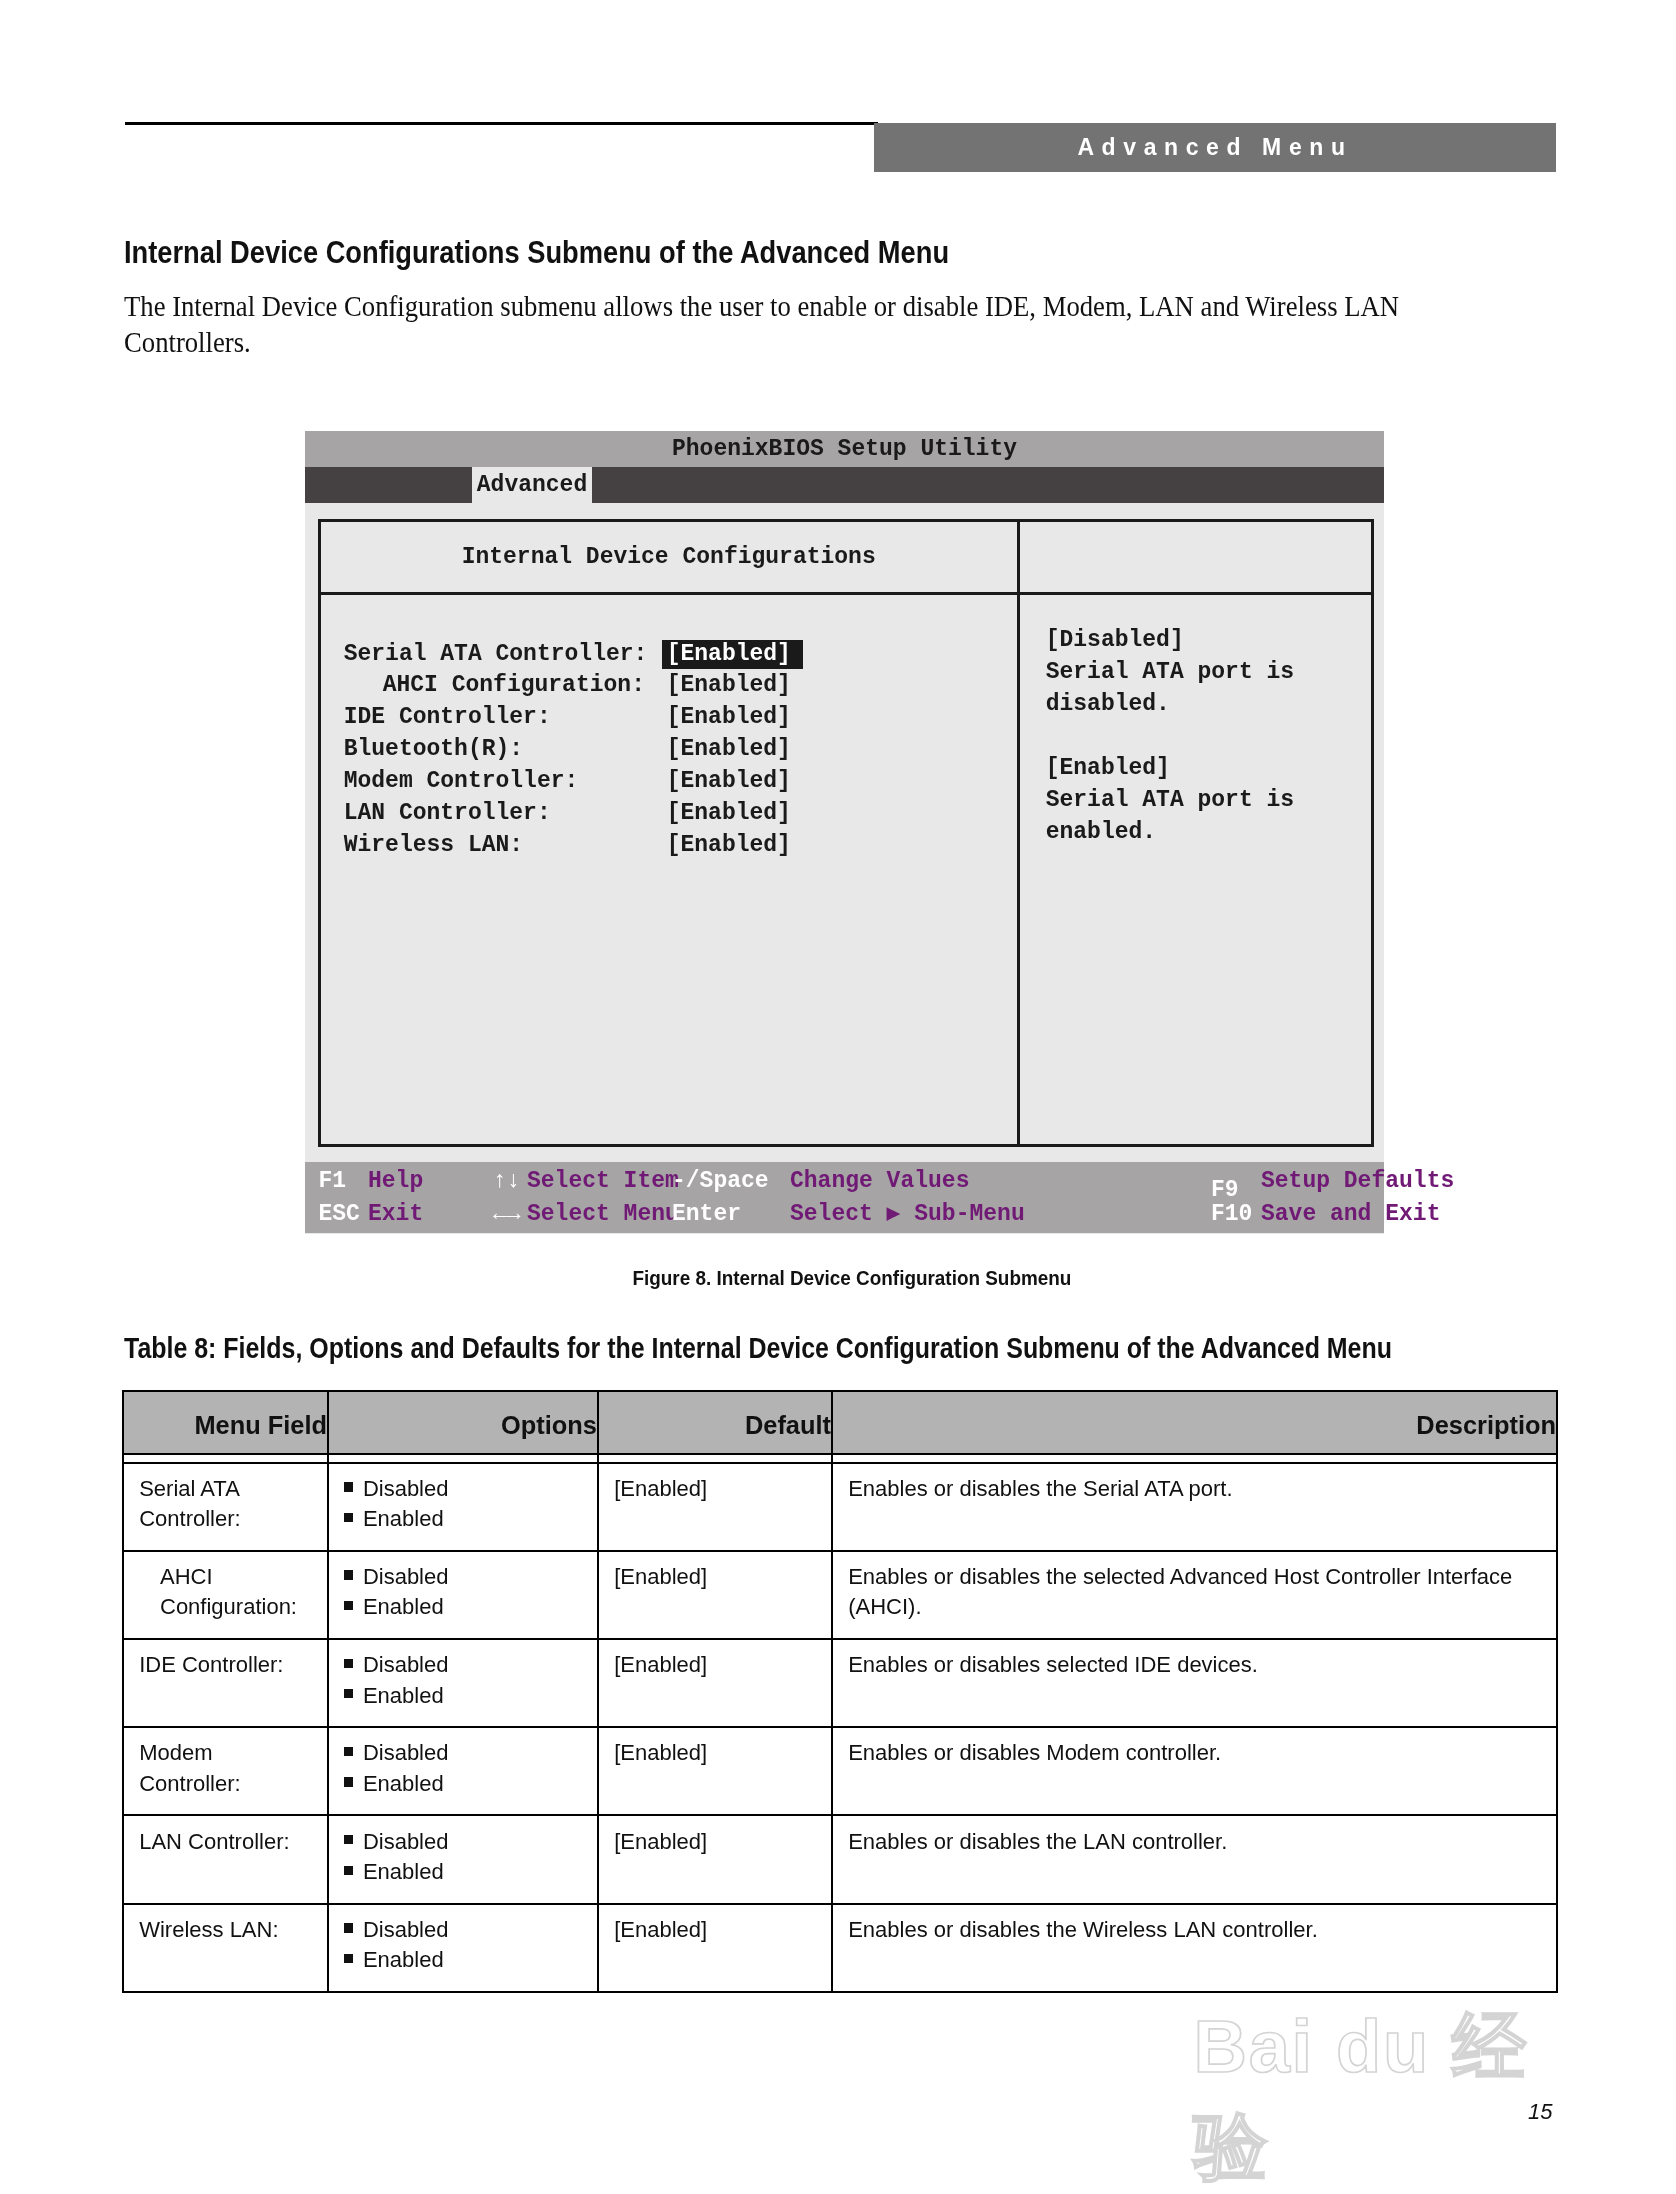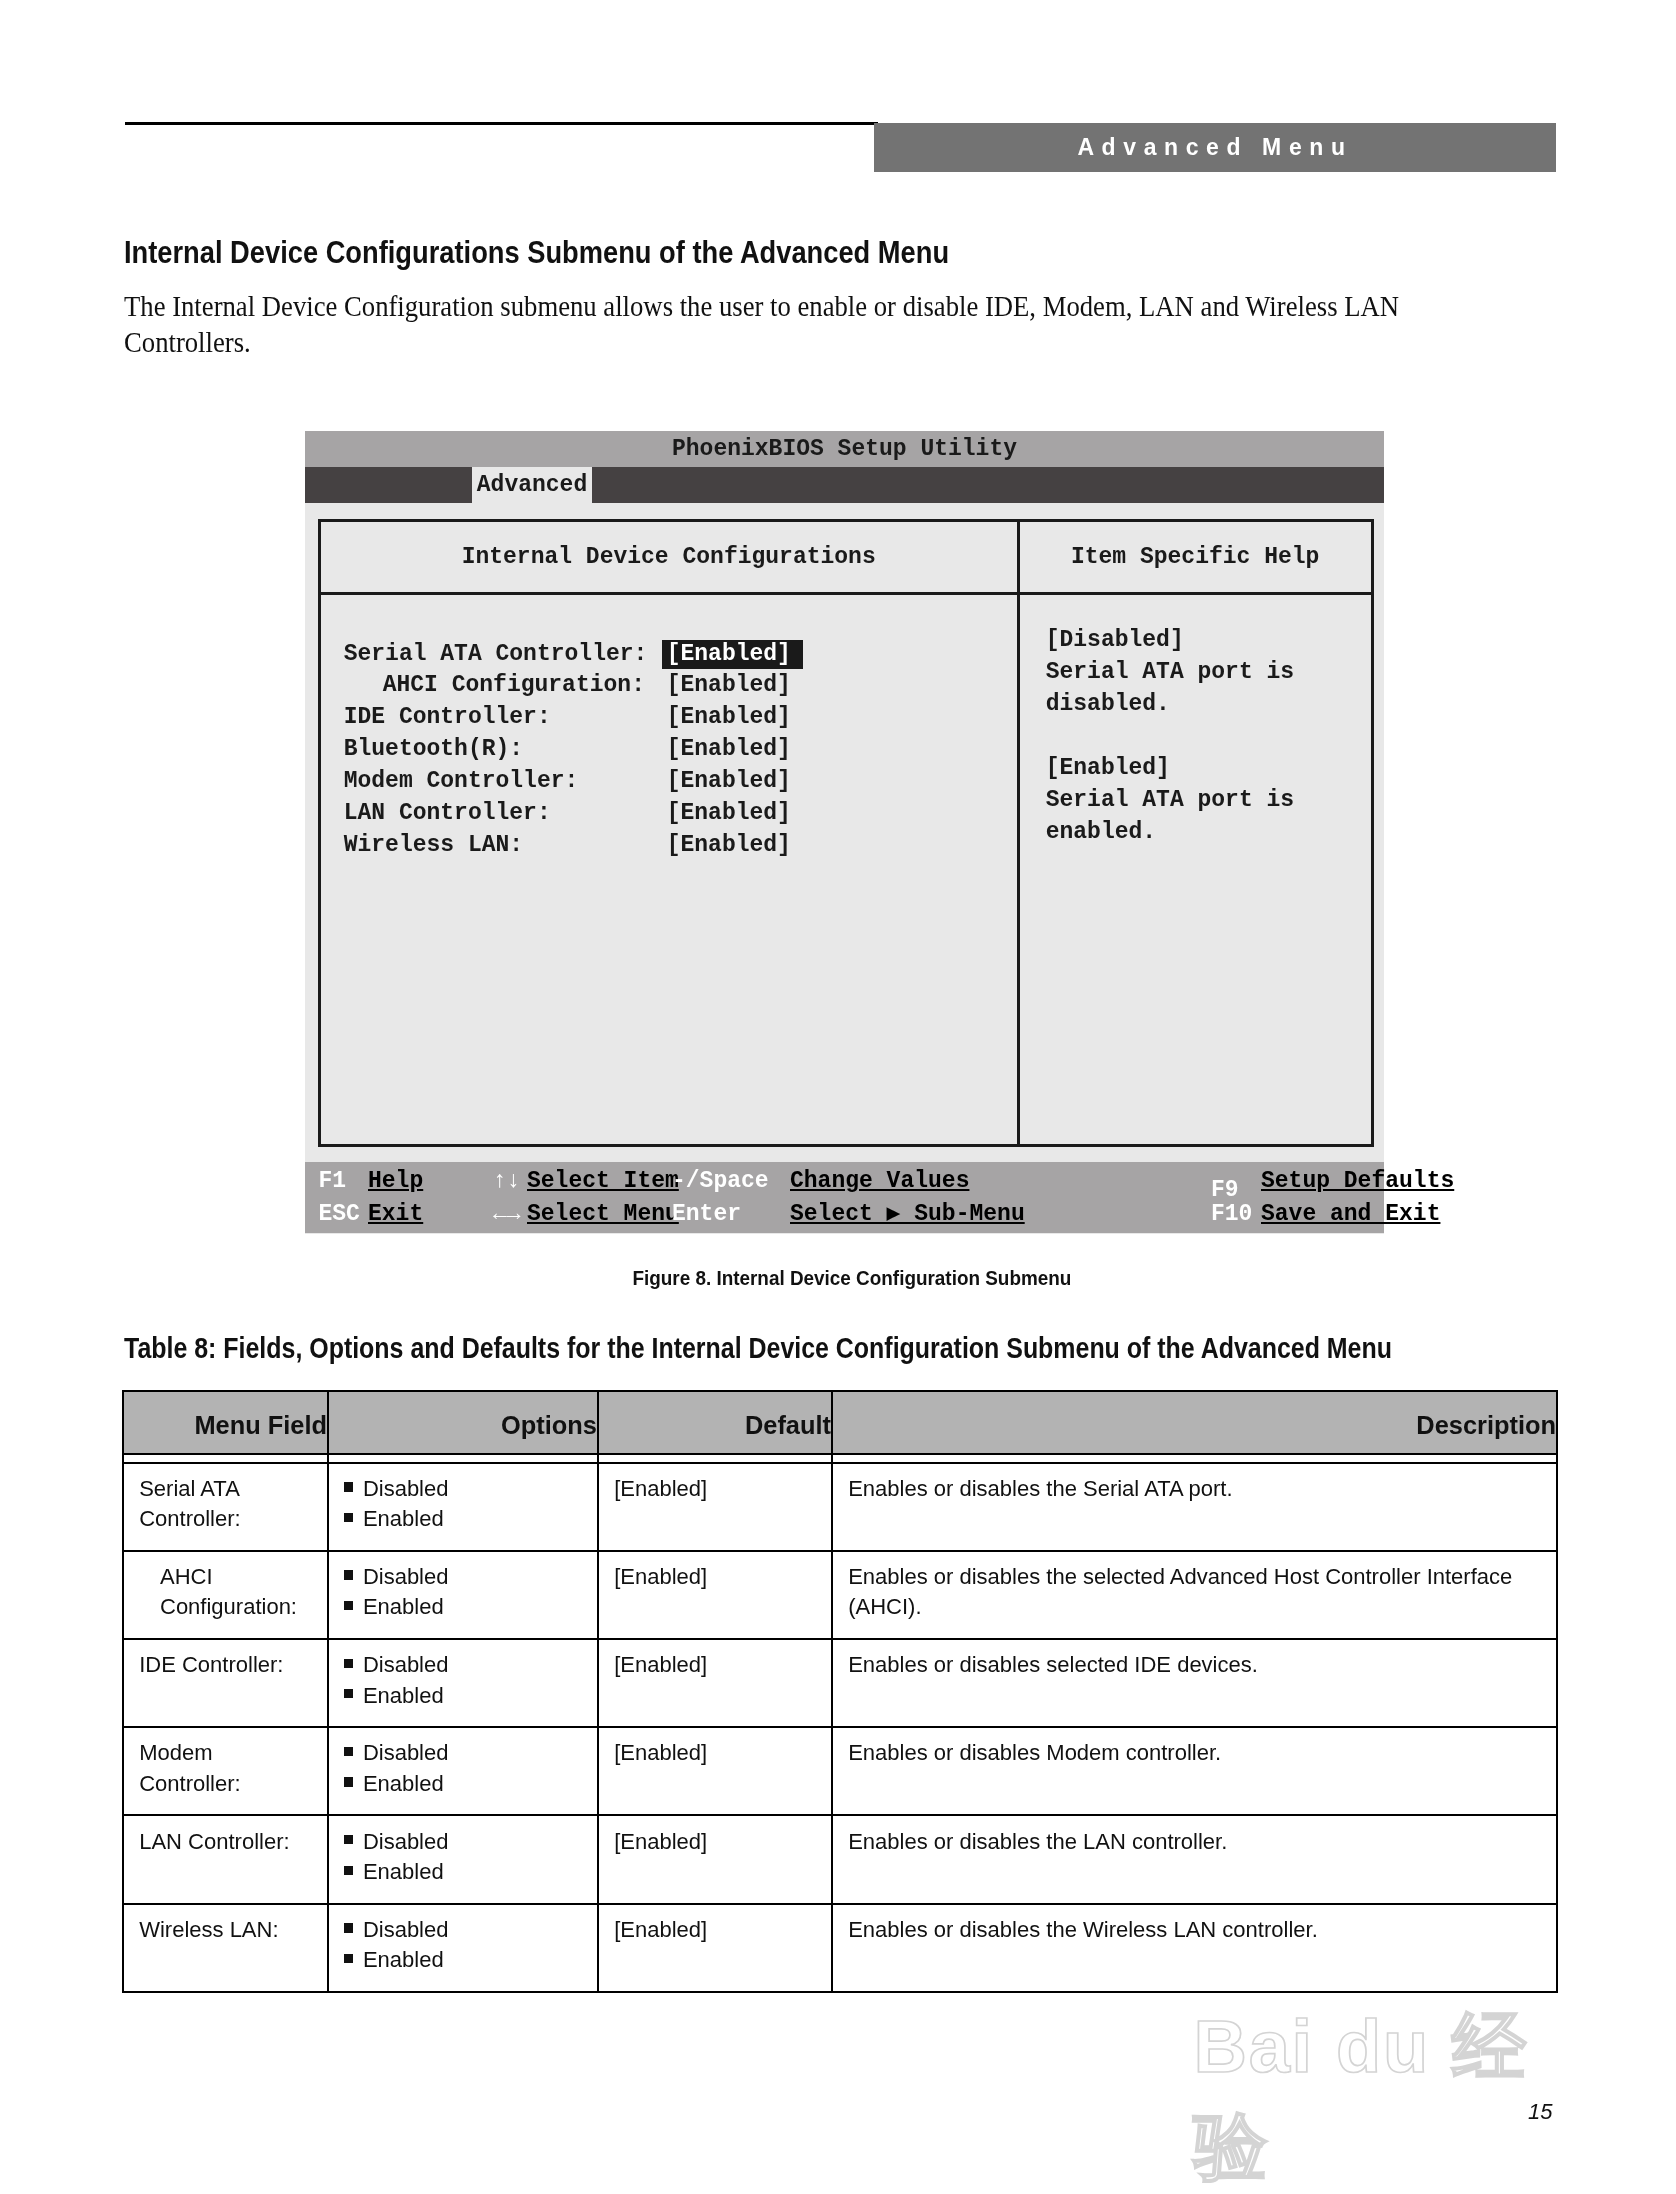--- a/index.html
+++ b/index.html
@@ -33,21 +33,21 @@
   .bios-row { position:absolute; left:23px; height:29px; font-size:23px; font-weight:bold; color:#1a1a1a; white-space:pre; line-height:29px; }
   .bios-label { position:absolute; left:0; top:0; }
   .bios-value { position:absolute; left:323px; top:0; padding:0 5.1px; margin-left:-5.1px; }
   .bios-value.selected { background:#1a1a1a; color:#fff; padding:0 12px 0 5.1px; }
   .bios-row.indent .bios-label { left:39px; }
 
   #bios-help { position:absolute; left:725px; top:102px; font-size:23px; font-weight:bold; color:#1a1a1a; line-height:32px; white-space:pre; }
 
   #bios-footer { position:absolute; left:0; top:731px; width:100%; height:71px; background:#a6a4a5; font-size:23px; font-weight:bold; }
   .fkey { position:absolute; color:#fff; white-space:pre; line-height:32px; }
-  .fdesc { position:absolute; color:#000000; white-space:pre; line-height:32px;text-decoration:underline; }
+  .fdesc { position:absolute; color:#701a75; white-space:pre; line-height:32px; }
 
   #figure-caption { position:absolute; left:0; width:1676px; top:1266px; text-align:center; font-size:21px; font-weight:bold; color:#111;padding-left:14px; }
   #figure-caption span { display:inline-block; transform:scaleX(0.9); }
 
   #table-title { position:absolute; left:124px; top:1332px; font-size:29px; font-weight:bold; color:#111; white-space:nowrap; transform:scaleX(0.86); transform-origin:left; }
 
   
   #spec-table { position:absolute; left:122px; top:1390px; width:1434px; border-collapse:collapse; table-layout:fixed; }
   #spec-table th, #spec-table td { border:2.1px solid #000; vertical-align:top; text-align:left; color:#111; }
   #spec-table th { background:#b3b3b3; height:54px; font-size:25.4px; font-weight:bold; padding:6.8px 0 0 17px; vertical-align:middle;text-align:right; }
@@ -80,21 +80,20 @@
     </div>
   </div>
   <div id="bios-title">
     <span>PhoenixBIOS Setup Utility</span>
   </div>
 
   <div id="bios-panel">
     <div id="bios-divider-v"></div>
     <div id="bios-divider-h"></div>
     <div id="bios-head-left" class="bios-head">Internal Device Configurations</div>
-    <div id="bios-head-right" class="bios-head">Item Specific Help</div>
 
     <div id="bios-items">
         <div class="bios-row" style="top: 118px;"><span class="bios-label">Serial ATA Controller:</span><span class="bios-value selected">[Enabled]</span></div>
         <div class="bios-row indent" style="top: 149px;"><span class="bios-label">AHCI Configuration:</span><span class="bios-value">[Enabled]</span></div>
         <div class="bios-row" style="top: 181px;"><span class="bios-label">IDE Controller:</span><span class="bios-value">[Enabled]</span></div>
         <div class="bios-row" style="top: 213px;"><span class="bios-label">Bluetooth(R):</span><span class="bios-value">[Enabled]</span></div>
         <div class="bios-row" style="top: 245px;"><span class="bios-label">Modem Controller:</span><span class="bios-value">[Enabled]</span></div>
         <div class="bios-row" style="top: 277px;"><span class="bios-label">LAN Controller:</span><span class="bios-value">[Enabled]</span></div>
         <div class="bios-row" style="top: 309px;"><span class="bios-label">Wireless LAN:</span><span class="bios-value">[Enabled]</span></div>
       </div>

